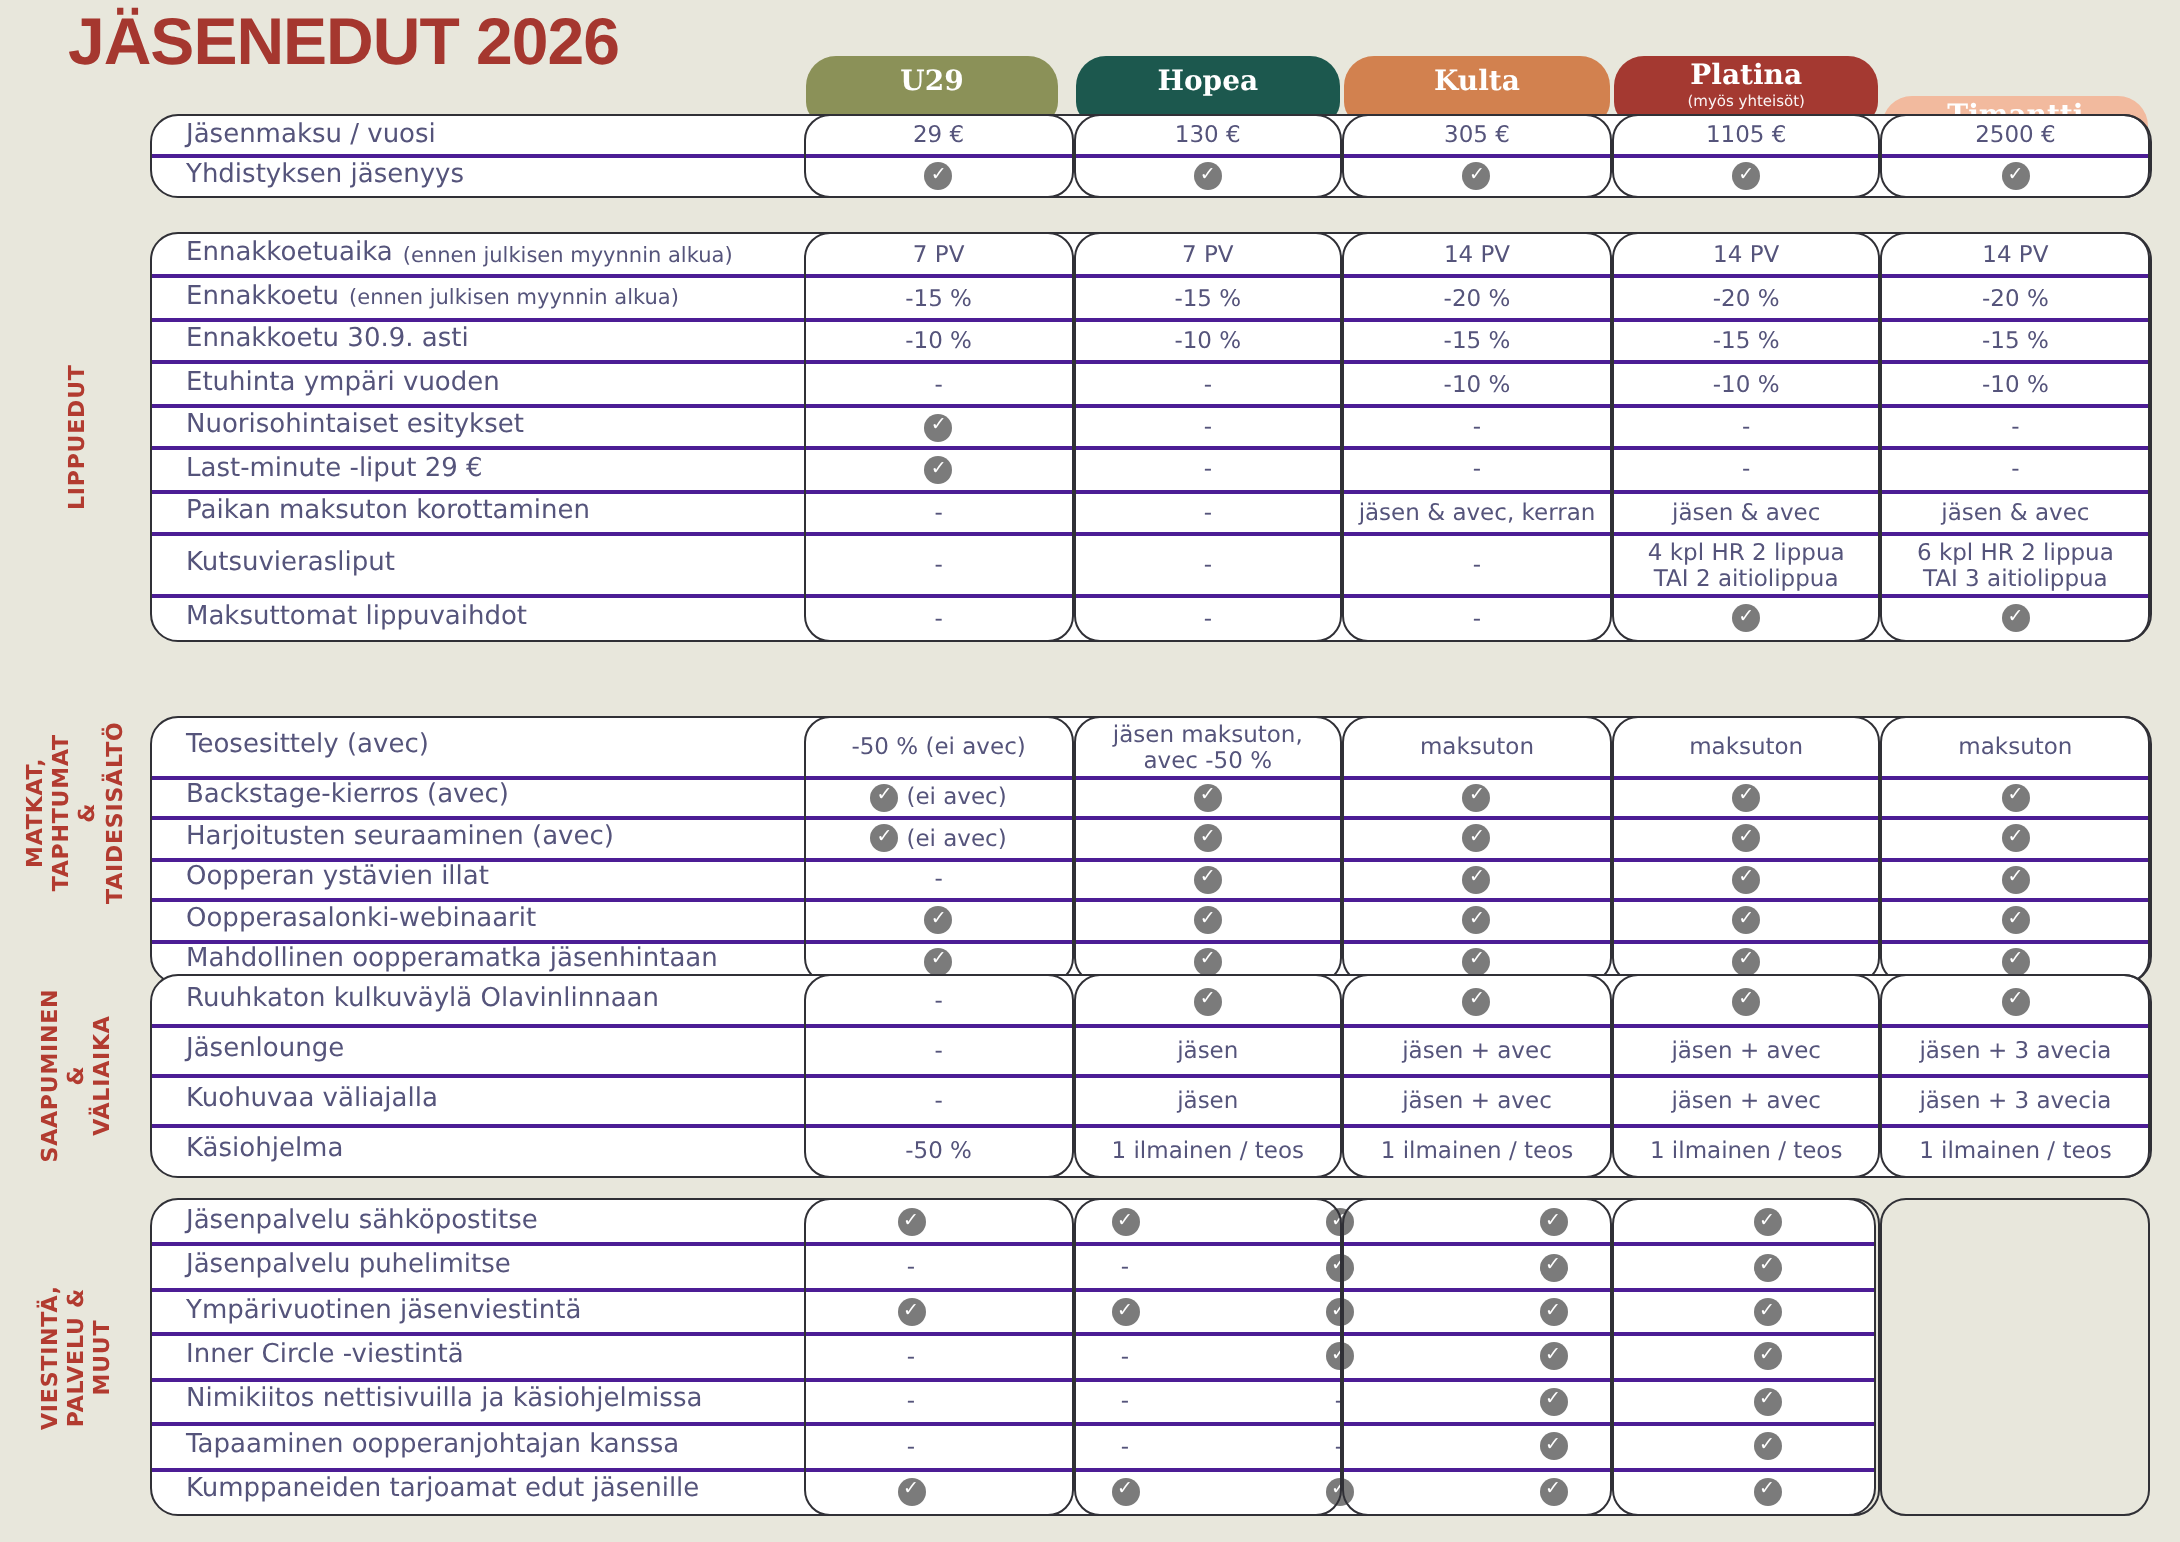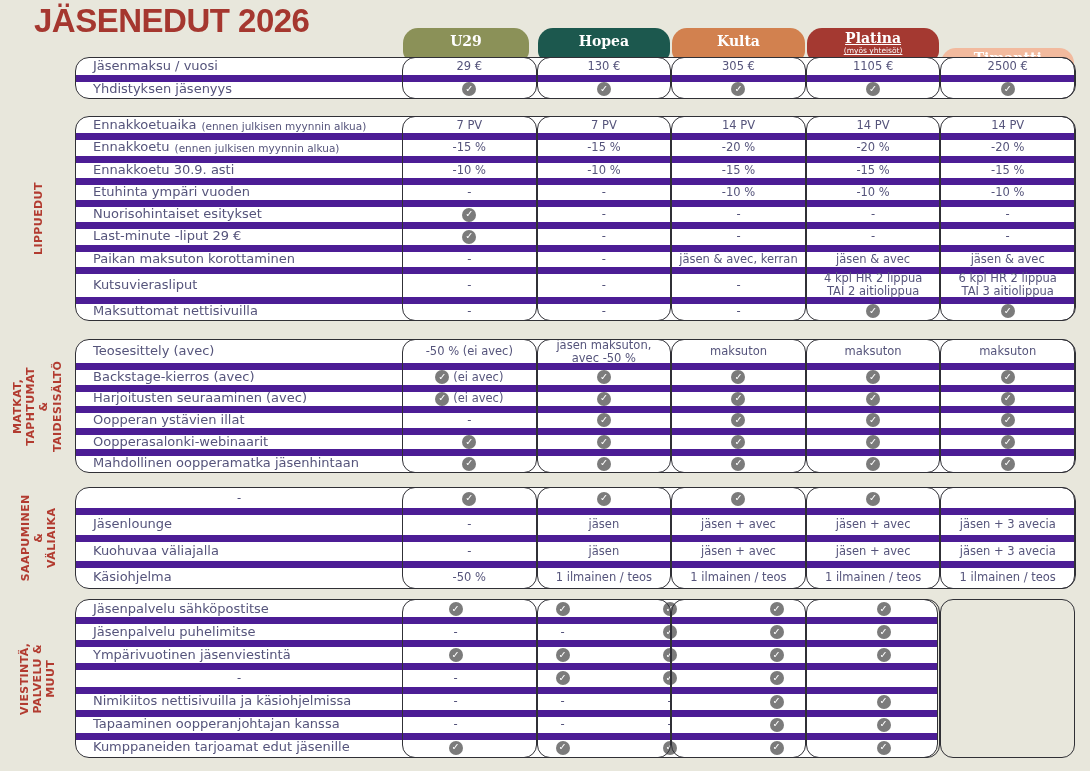--- a/index.html
+++ b/index.html
@@ -4,29 +4,29 @@
 <style>
   html,body{margin:0;padding:0;background:#e8e7dc;}
   .page{position:relative;width:1090px;height:771px;background:#e8e7dc;
         font-family:"DejaVu Sans",sans-serif;overflow:hidden;}
   .title{position:absolute;left:34px;top:2px;margin:0;
          font-family:Liberation Sans, sans-serif;font-weight:700;font-size:33px;
          letter-spacing:-0.5px;color:#a5372f;}
   .pill{position:absolute;display:flex;flex-direction:column;align-items:center;
         justify-content:center;border-radius:15px 15px 11px 11px;color:#ffffff;
         z-index:1;box-sizing:border-box;padding-bottom:6px;}
-  .pill.two{justify-content:flex-start;padding:3px 0 6px;text-decoration:underline;}
+  .pill.two{justify-content:flex-start;padding:3px 0 6px;}
   .pill-name{font-family:"DejaVu Serif",serif;font-weight:700;font-size:14px;line-height:1.1;}
   .pill-sub{font-size:7.5px;line-height:1.2;opacity:.95;}
   .card{position:absolute;background:#ffffff;border:1px solid #303036;
         border-radius:14px;z-index:2;box-sizing:border-box;}
   .rows{display:flex;flex-direction:column;width:100%;height:100%;
         padding:1px 0;box-sizing:border-box;}
   .row{flex:1 1 0;display:grid;grid-template-columns:326px repeat(5,1fr);
-       align-items:stretch;border-bottom:7px solid #4c1d95;min-height:0;}
+       align-items:stretch;border-bottom:2px solid #4c1d95;min-height:0;}
   .row:last-child{border-bottom:none;}
   .row.tall{flex-grow:1.5;}
   .cell{display:flex;align-items:center;justify-content:center;text-align:center;
         color:#55547b;font-size:11.5px;line-height:1.15;white-space:pre-line;
         padding:0 4px;min-height:0;}
   .cell.label{justify-content:flex-start;text-align:left;padding-left:17px;
         font-size:13px;white-space:nowrap;overflow:hidden;}
   .label-note{font-size:10.5px;margin-left:5px;}
   .check{display:inline-flex;align-items:center;justify-content:center;
         width:14px;height:14px;border-radius:50%;background:#7b7b7b;color:#fff;
@@ -174,39 +174,39 @@
           <div class="cell">-</div>
           <div class="cell">-</div>
           <div class="cell">-</div>
           <div class="cell">4 kpl HR 2 lippua
 TAI 2 aitiolippua</div>
           <div class="cell">6 kpl HR 2 lippua
 TAI 3 aitiolippua</div>
         </div>
         <div class="row">
           <div class="cell label">
-            <span>Maksuttomat nettisivuilla</span>
+            <span>Maksuttomat lippuvaihdot</span>
           </div>
           <div class="cell">-</div>
           <div class="cell">-</div>
           <div class="cell">-</div>
           <div class="cell"><span class="check">✓</span></div>
           <div class="cell"><span class="check">✓</span></div>
         </div>
       </div>
       <div class="colbox" style="left: 326px; width: 134.6px;"></div>
       <div class="colbox" style="left: 460.6px; width: 134.6px;"></div>
       <div class="colbox" style="left: 595.2px; width: 134.6px;"></div>
       <div class="colbox" style="left: 729.8px; width: 134.6px;"></div>
       <div class="colbox" style="left: 864.4px; width: 134.6px;"></div>
     </div>
     <div class="sidelabel" style="left: 2px; width: 72px; top: 116px; height: 205px;">
       <span>LIPPUEDUT</span>
     </div>
-    <div class="card" style="left: 75px; top: 339px; width: 1001px; height: 134px;">
+    <div class="card" style="left: 75px; top: 358px; width: 1001px; height: 134px;">
       <div class="rows">
         <div class="row tall">
           <div class="cell label">
             <span>Teosesittely (avec)</span>
           </div>
           <div class="cell">-50 % (ei avec)</div>
           <div class="cell">jäsen maksuton,
 avec -50 %</div>
           <div class="cell">maksuton</div>
           <div class="cell">maksuton</div>
@@ -270,20 +270,23 @@
       <div class="colbox" style="left: 864.4px; width: 134.6px;"></div>
     </div>
     <div class="sidelabel" style="left: 2px; width: 72px; top: 339px; height: 134px;">
       <span>MATKAT,
 TAPHTUMAT &amp;
 TAIDESISÄLTÖ</span>
     </div>
     <div class="card" style="left: 75px; top: 487px; width: 1001px; height: 102px;">
       <div class="rows">
         <div class="row">
+          <div class="cell label">
+            <span>Ruuhkaton kulkuväylä Olavinlinnaan</span>
+          </div>
           <div class="cell">-</div>
           <div class="cell"><span class="check">✓</span></div>
           <div class="cell"><span class="check">✓</span></div>
           <div class="cell"><span class="check">✓</span></div>
           <div class="cell"><span class="check">✓</span></div>
         </div>
         <div class="row">
           <div class="cell label">
             <span>Jäsenlounge</span>
           </div>
@@ -350,20 +353,23 @@
           <div class="cell label">
             <span>Ympärivuotinen jäsenviestintä</span>
           </div>
           <div class="cell"><span class="check">✓</span></div>
           <div class="cell"><span class="check">✓</span></div>
           <div class="cell"><span class="check">✓</span></div>
           <div class="cell"><span class="check">✓</span></div>
           <div class="cell"><span class="check">✓</span></div>
         </div>
         <div class="row">
+          <div class="cell label">
+            <span>Inner Circle -viestintä</span>
+          </div>
           <div class="cell">-</div>
           <div class="cell">-</div>
           <div class="cell"><span class="check">✓</span></div>
           <div class="cell"><span class="check">✓</span></div>
           <div class="cell"><span class="check">✓</span></div>
         </div>
         <div class="row">
           <div class="cell label">
             <span>Nimikiitos nettisivuilla ja käsiohjelmissa</span>
           </div>

